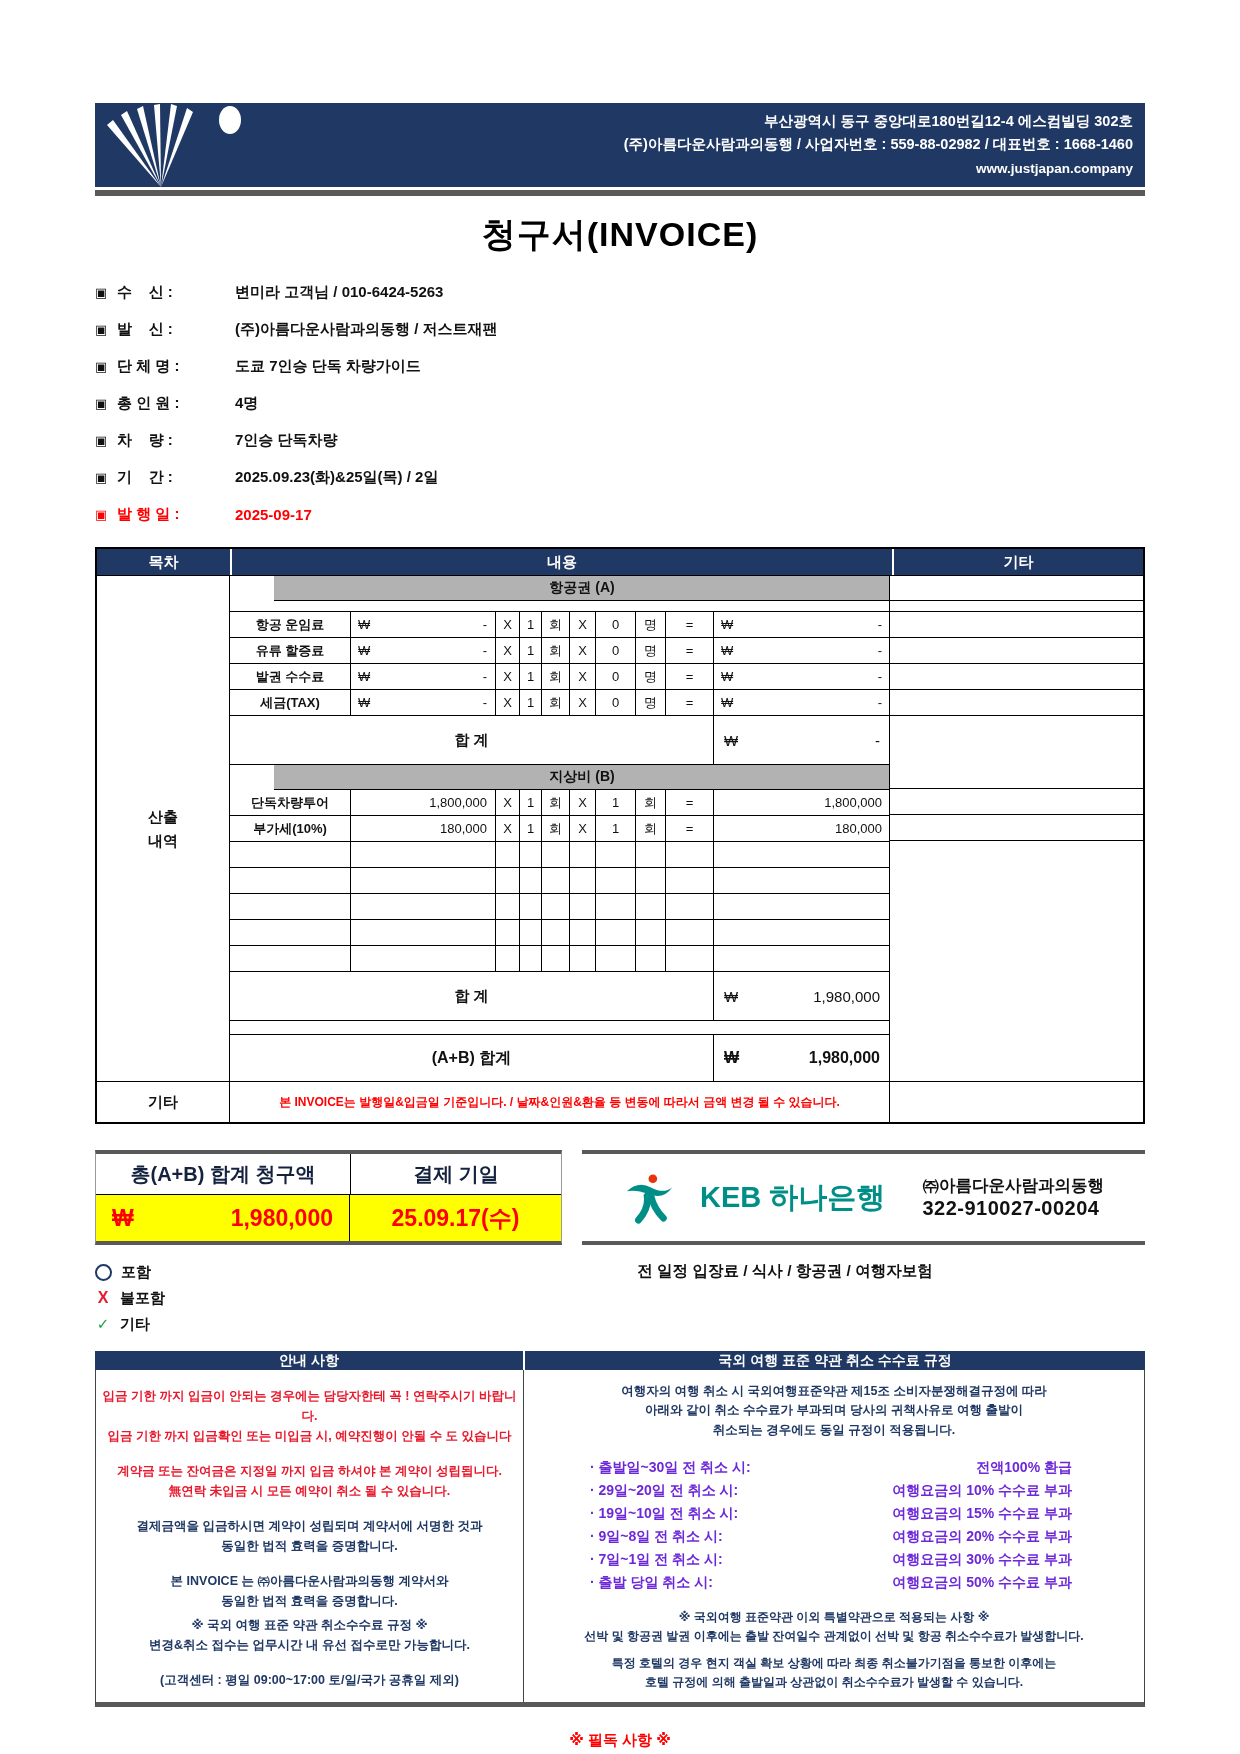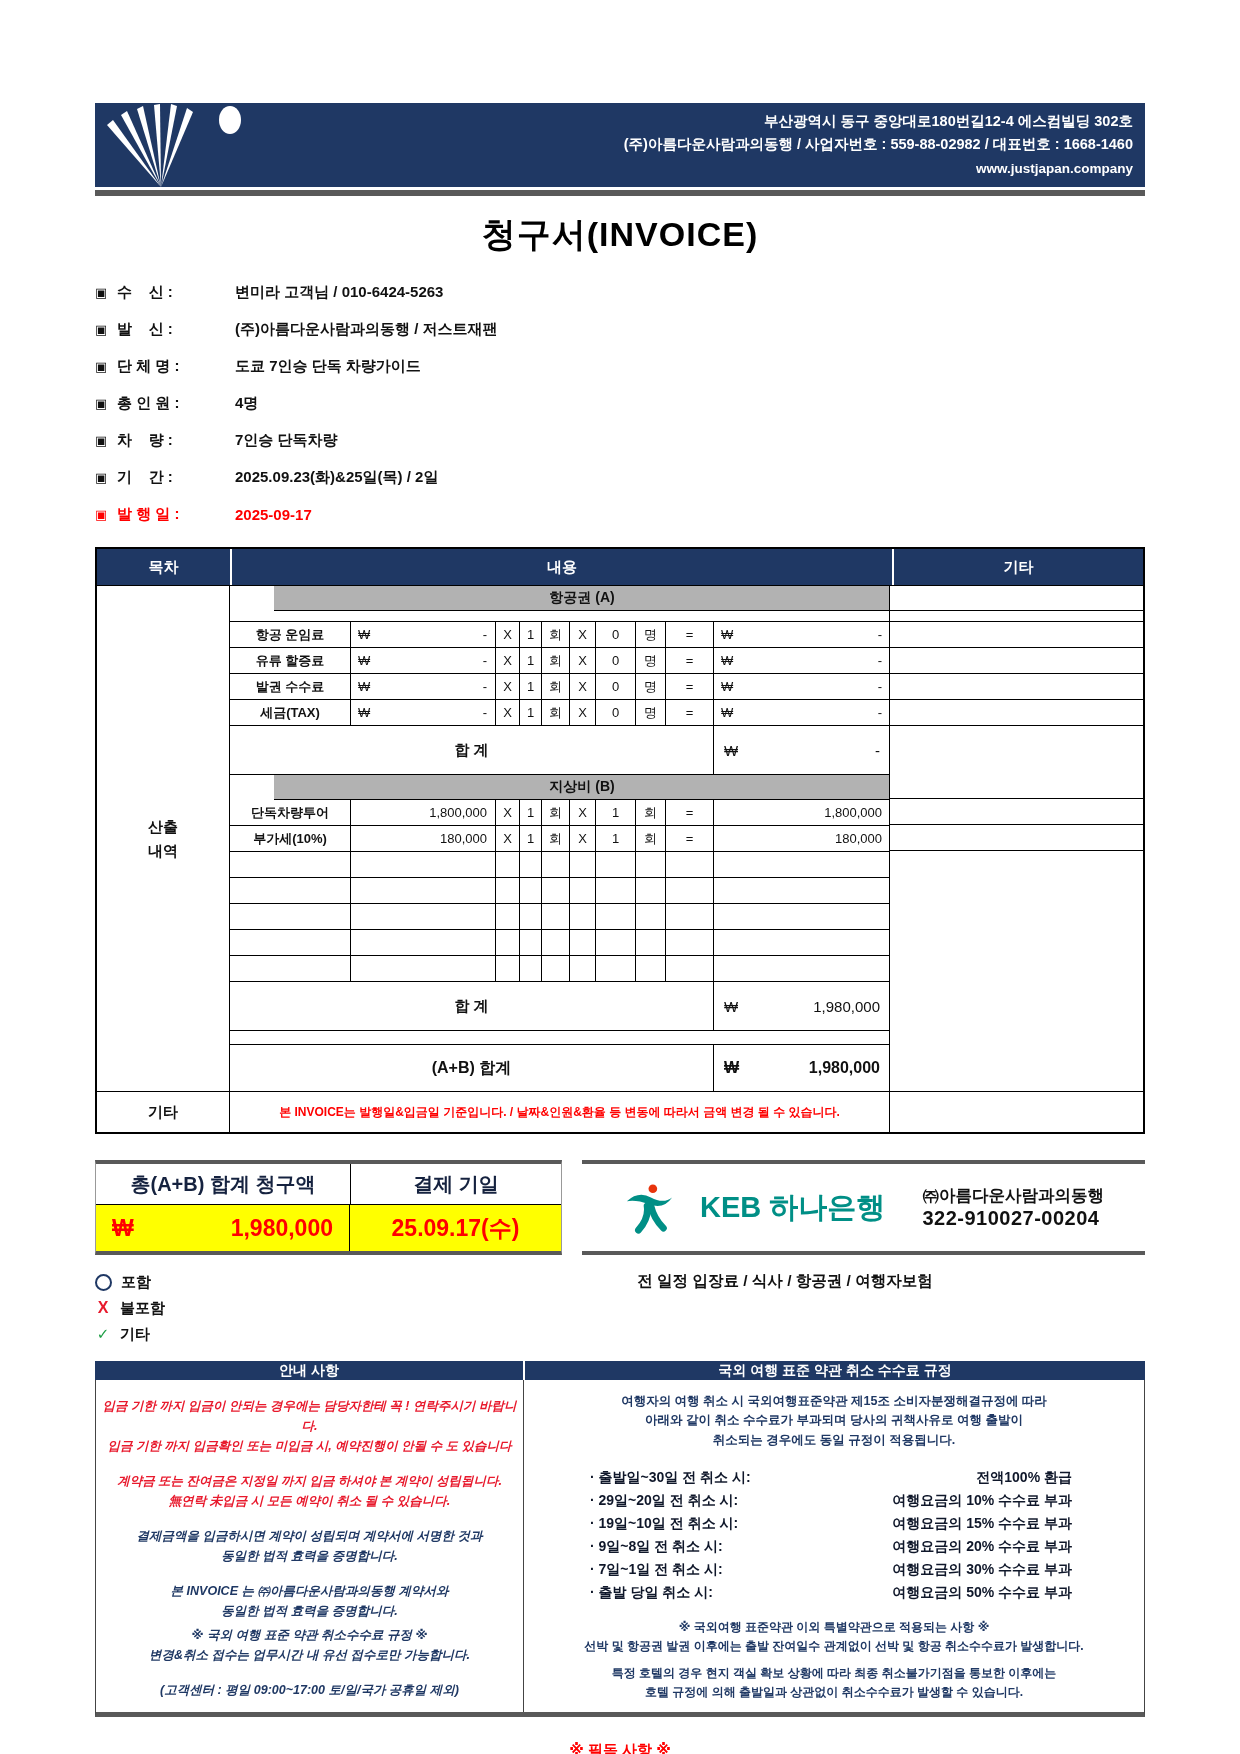--- a/index.html
+++ b/index.html
@@ -19,21 +19,21 @@
   
   .info{margin-top:16px;}
   .info-row{display:flex;align-items:center;height:37px;font-size:15px;}
   .marker{width:22px;font-size:13px;}
   .ilabel{width:118px;white-space:pre;font-weight:700;}
   .ivalue{font-weight:600;}
   .info-row.red, .info-row.red .ilabel, .info-row.red .ivalue, .info-row.red .marker{color:#ff0000;}
 
   
   .inv-table{margin-top:14px;border:2px solid #000;}
-  .inv-head{display:flex;background:#1f3864;color:#fff;font-weight:700;font-size:15px;height:36px;}
+  .inv-head{display:flex;background:#1f3864;color:#fff;font-weight:700;font-size:15px;height:26px;}
   .h-cell{display:flex;align-items:center;justify-content:center;}
   .h-left{width:133px;}
   .h-mid{width:660px;border-left:2px solid #fff;border-right:2px solid #fff;}
   .h-right{flex:1;}
   .inv-body{display:flex;border-top:1px solid #000;}
   .col-left{width:132px;border-right:1px solid #000;display:flex;align-items:center;justify-content:center;text-align:center;font-size:15px;font-weight:600;line-height:1.6;}
   .col-mid{width:660px;}
   .col-right{flex:1;border-left:1px solid #000;margin-left:-1px;}
   .crow{display:grid;border-bottom:1px solid #000;font-size:13px;}
   .crow:last-child{border-bottom:none;}
@@ -90,26 +90,26 @@
   .scope div{margin-bottom:13px;}
 
   
   .panels{margin-top:14px;}
   .panel-heads{display:flex;height:19px;background:#1f3864;color:#fff;font-size:14px;font-weight:700;}
   .ph-left{width:428px;display:flex;align-items:center;justify-content:center;border-right:2px solid #fff;}
   .ph-right{flex:1;display:flex;align-items:center;justify-content:center;}
   .panel-bodies{display:flex;border:1px solid #444;border-top:none;border-bottom:5px solid #595959;}
   .pb-left{width:428px;border-right:1px solid #444;padding:16px 6px 10px;box-sizing:border-box;text-align:center;}
   .pb-right{flex:1;padding:12px 8px 10px;box-sizing:border-box;text-align:center;}
-  .para{white-space:pre-line;font-size:12.5px;font-weight:700;line-height:1.6;margin-bottom:15px;font-style:italic;}
+  .para{white-space:pre-line;font-size:12.5px;font-weight:700;line-height:1.6;margin-bottom:15px;}
   .para.red{color:#e8192c;}
   .para.navy{color:#1f3864;}
   .para.last{margin-bottom:0;}
   .intro{white-space:pre-line;font-size:12.5px;font-weight:700;color:#1f3864;line-height:1.55;margin-bottom:16px;}
-  .rules{margin-bottom:14px;color:#0f172a;}
+  .rules{margin-bottom:14px;color:#6d28d9;}
   .rule{display:flex;height:23px;font-size:14px;font-weight:700;align-items:center;}
   .rule-when{width:47%;text-align:left;padding-left:58px;box-sizing:border-box;}
   .rule-fee{width:53%;text-align:right;padding-right:64px;box-sizing:border-box;}
   .note{white-space:pre-line;font-size:12px;font-weight:700;color:#1f3864;line-height:1.55;margin-bottom:9px;}
 
   
   .must-read{margin-top:24px;text-align:center;color:#ff0000;}
   .mr-title{font-size:15px;font-weight:800;}
 </style>
 </head>

